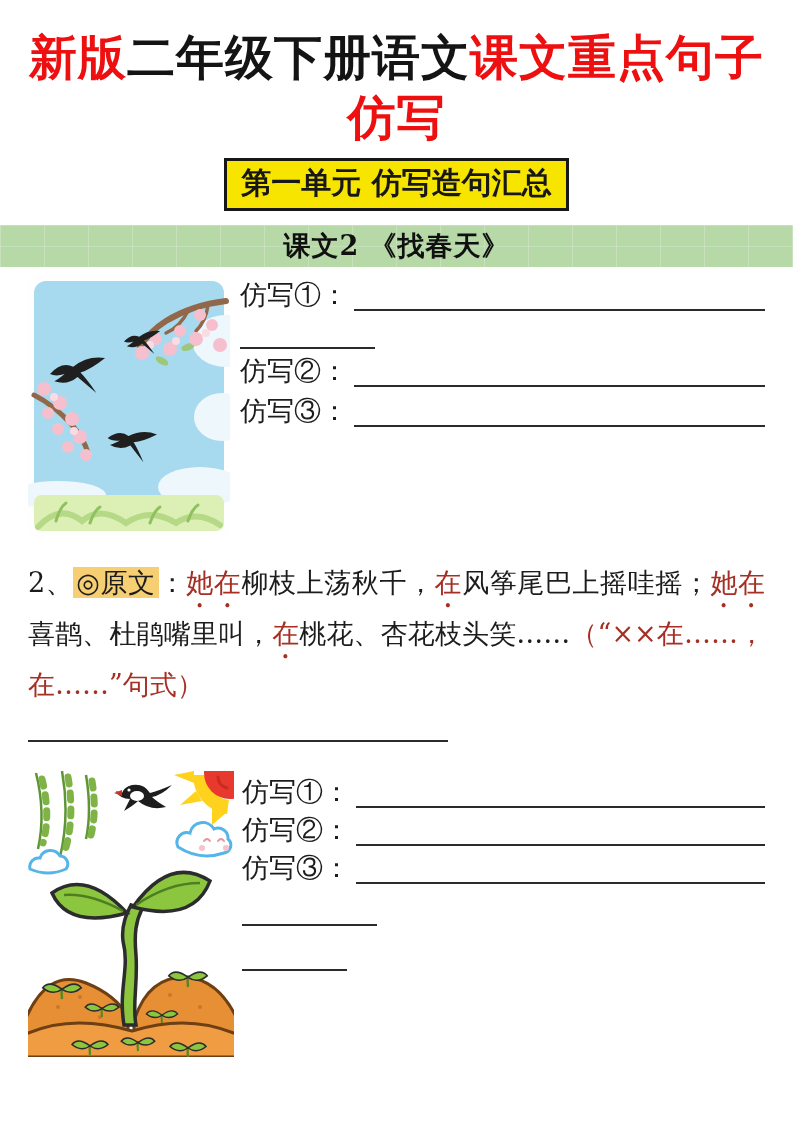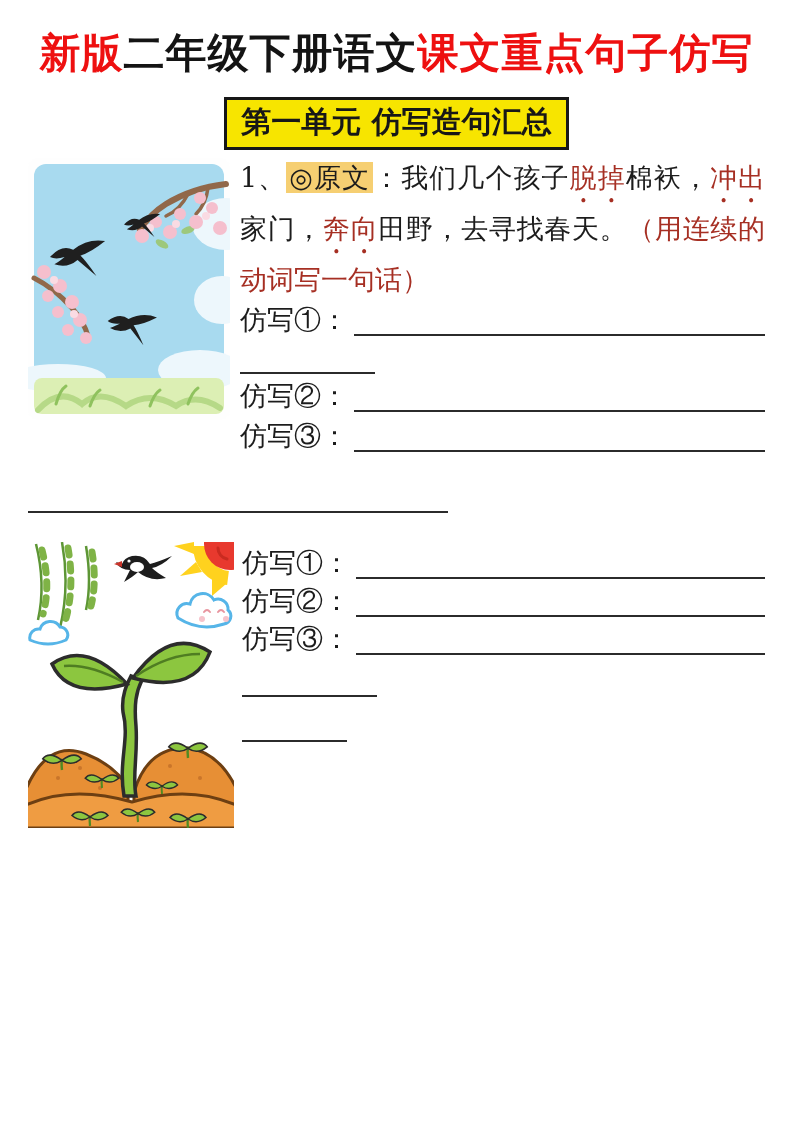--- a/index.html
+++ b/index.html
@@ -11,29 +11,29 @@
     padding:0 28px;
     overflow:hidden;
     background:#ffffff;
     color:#1c1c1c;
     font-family:"DejaVu Sans", sans-serif;
   }
   
   .title {
     margin-top:28px;
     text-align:center;
-    font-size:41px;
+    font-size:48px;
     font-weight:bold;
     line-height:1.25;
     letter-spacing:1px;
     font-family:"Liberation Sans", sans-serif;
   }
   .t-red { color:#ee1010; }
   .t-black { color:#141414; }
-  .unit-wrap { text-align:center; margin-top:18px; }
+  .unit-wrap { text-align:center; margin-top:10px; }
   .unit-box {
     display:inline-block;
     background:#f7e500;
     border:3px solid #171717;
     padding:2px 14px 4px;
     font-size:30px;
     font-weight:bold;
     color:#171717;
     font-family:"DejaVu Serif", serif;
   }
@@ -86,20 +86,21 @@
 <div class="sheet">
 
   <div class="title">
     <span class="t-red">新版</span><span class="t-black">二年级下册语文</span><span class="t-red">课文重点句子仿写</span>
   </div>
 
   <div class="unit-wrap">
     <span class="unit-box">第一单元 仿写造句汇总</span>
   </div>
 
+  <div class="lesson-banner">课文2 《找春天》</div>
 
   <div class="sec sec1">
     <div class="art">
       <svg width="202" height="262" viewBox="0 0 202 262">
         <rect x="0" y="0" width="202" height="262" rx="10" fill="#fefefe"></rect>
         <rect x="6" y="6" width="190" height="216" rx="12" fill="#a8daef"></rect>
         <ellipse cx="198" cy="66" rx="34" ry="26" fill="#edf7fc"></ellipse>
         <ellipse cx="194" cy="142" rx="28" ry="24" fill="#edf7fc"></ellipse>
         <ellipse cx="172" cy="212" rx="42" ry="20" fill="#edf7fc"></ellipse>
         <ellipse cx="30" cy="220" rx="48" ry="14" fill="#edf7fc"></ellipse>
@@ -153,42 +154,42 @@
         </g>
 
         <g fill="#1f1f1f">
           <path transform="translate(96,58) scale(0.95)" d="M0 9 Q8 0 16 4 Q26 -4 38 -2 Q28 6 21 8 Q25 12 32 22 L19 11 Q12 17 3 14 Q8 11 10 9 Q4 11 0 9 Z"></path>
           <path transform="translate(22,86) scale(1.45)" d="M0 9 Q8 0 16 4 Q26 -4 38 -2 Q28 6 21 8 Q25 12 32 22 L19 11 Q12 17 3 14 Q8 11 10 9 Q4 11 0 9 Z"></path>
           <path transform="translate(82,152) scale(1.25) rotate(12)" d="M0 9 Q8 0 16 4 Q26 -4 38 -2 Q28 6 21 8 Q25 12 32 22 L19 11 Q12 17 3 14 Q8 11 10 9 Q4 11 0 9 Z"></path>
         </g>
       </svg>
     </div>
     <div class="col">
-      <p class="para">
-        <span>1、</span><span class="hl">◎原文</span><span>：</span><span>我们几个孩子</span><span class="dot">脱掉</span><span>棉袄，</span><span class="dot">冲出</span><span>家门，</span><span class="dot">奔向</span><span>田野，去寻找春天。</span><span class="red">（用连续的动词写一句话）</span>
-      </p>
       <div class="ansrow">
         <span class="lbl">仿写①：</span>
         <span class="blank"></span>
       </div>
       <div class="ansrow controw">
         <span class="blank short"></span>
       </div>
       <div class="ansrow">
         <span class="lbl">仿写②：</span>
         <span class="blank"></span>
       </div>
       <div class="ansrow">
         <span class="lbl">仿写③：</span>
         <span class="blank"></span>
       </div>
     </div>
   </div>
 
   <div class="sec sec2">
+    <p class="para">
+      <span>2、</span><span class="hl">◎原文</span><span>：</span><span class="dot">她在</span><span>柳枝上荡秋千，</span><span class="dot">在</span><span>风筝尾巴上摇哇摇；</span><span class="dot">她在</span><span>喜鹊、杜鹃嘴里叫，</span><span class="dot">在</span><span>桃花、杏花枝头笑……</span><span class="red">（“××在……，在……”句式）</span>
+    </p>
     <div class="ansrow controw" style="height:42px;">
       <span class="blank medium"></span>
     </div>
   </div>
 
   <div class="sec sec3">
     <div class="sec3-grid">
       <div class="art">
         <svg width="206" height="286" viewBox="0 0 206 286">
 

